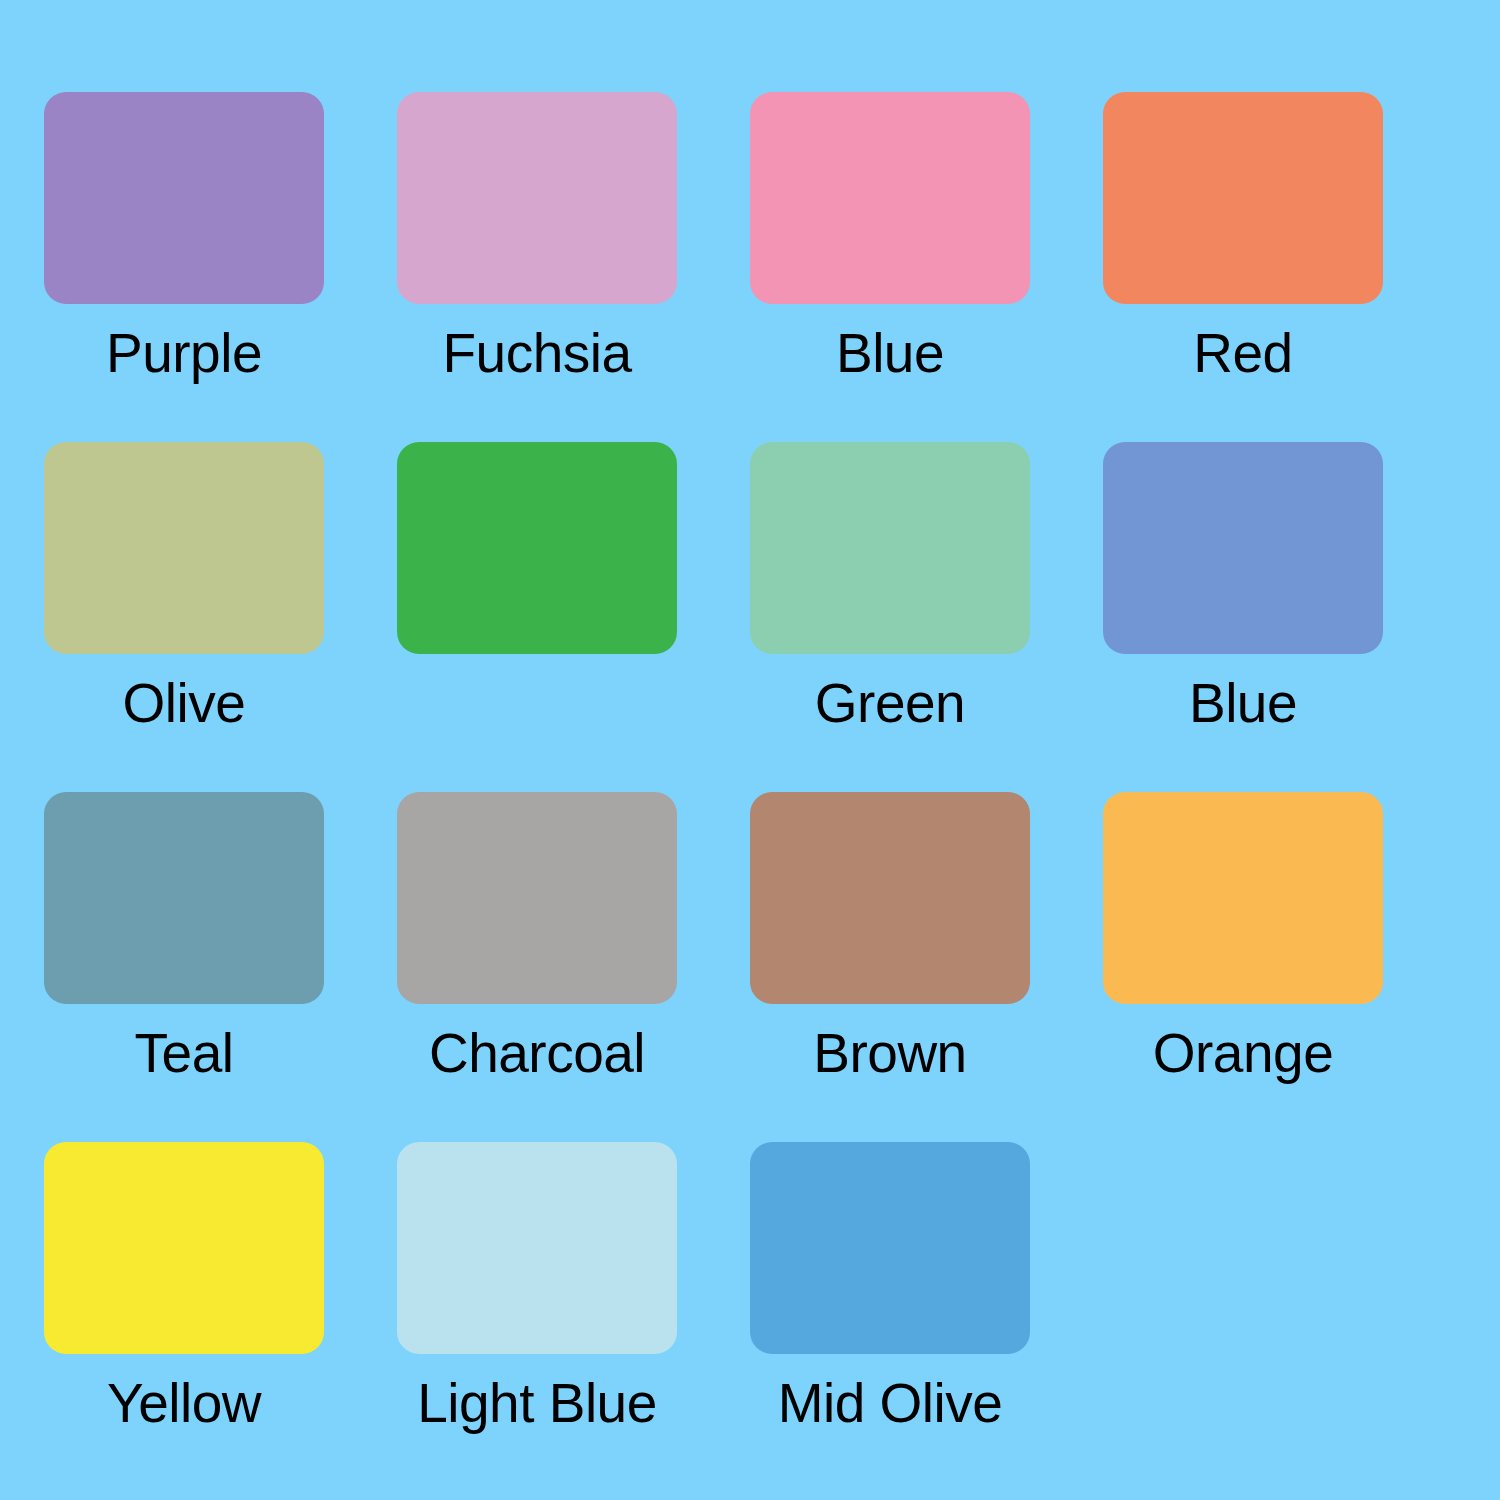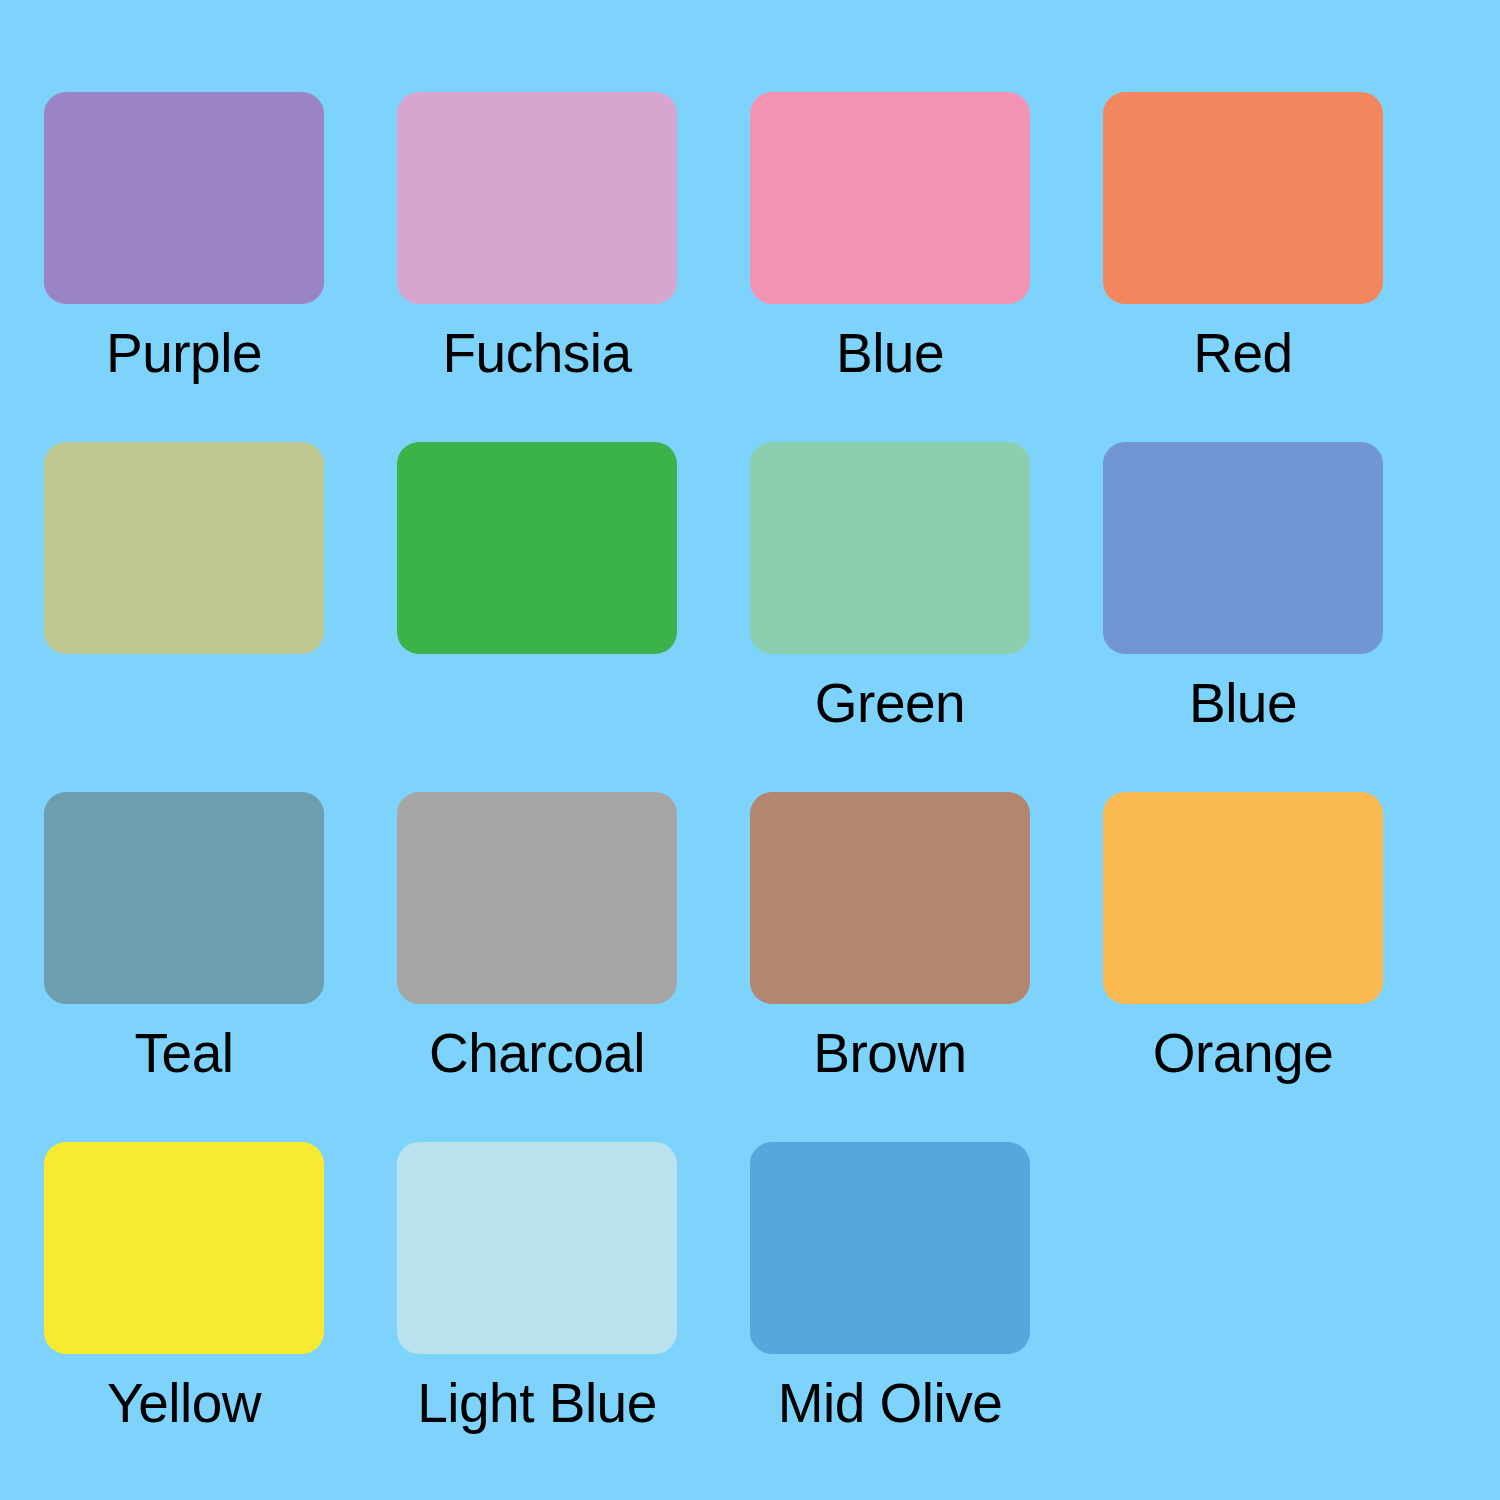--- a/index.html
+++ b/index.html
@@ -81,20 +81,21 @@
       <div class="swatch-label" style="color: rgb(0, 0, 0);">Blue</div>
     </div>
 
     <div class="swatch-cell">
       <div class="swatch-chip" style="background-color: rgb(242, 135, 95);"></div>
       <div class="swatch-label" style="color: rgb(0, 0, 0);">Red</div>
     </div>
 
     <div class="swatch-cell">
       <div class="swatch-chip" style="background-color: rgb(189, 199, 143);"></div>
+      <div class="swatch-label" style="color: rgb(0, 0, 0);">Olive</div>
     </div>
 
 
     <div class="swatch-cell">
       <div class="swatch-chip" style="background-color: rgb(60, 178, 75);"></div>
     </div>
 
     <div class="swatch-cell">
       <div class="swatch-chip" style="background-color: rgb(140, 207, 176);"></div>
       <div class="swatch-label" style="color: rgb(0, 0, 0);">Green</div>

